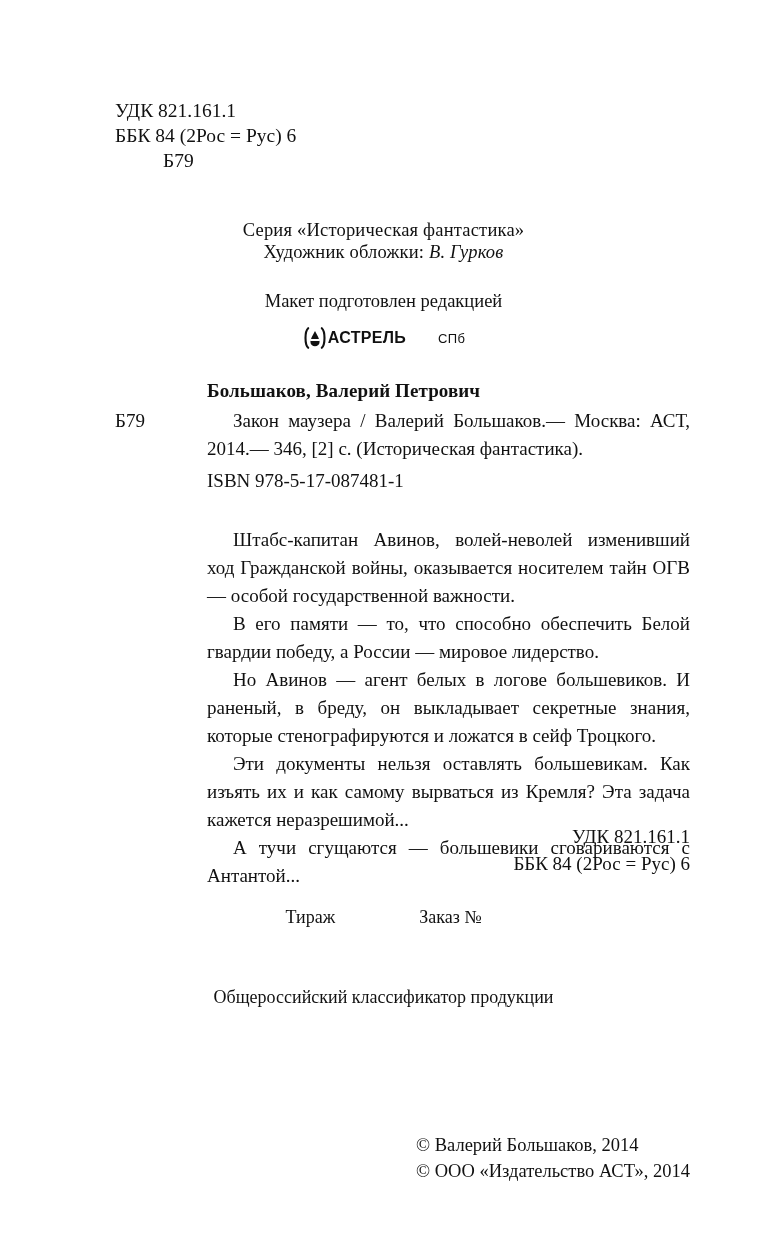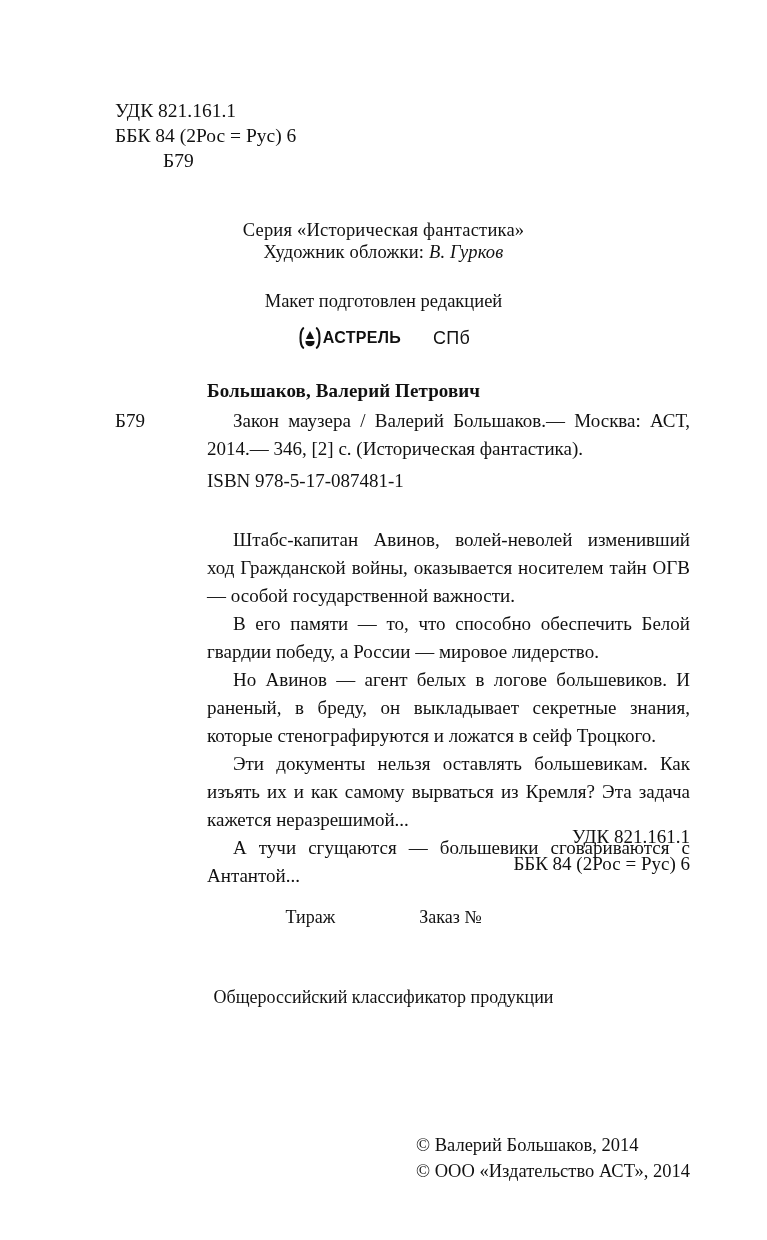--- a/index.html
+++ b/index.html
@@ -83,21 +83,21 @@
   .logo-astrel {
     font-family: "Liberation Sans", "DejaVu Sans", sans-serif;
     font-weight: bold;
     font-size: 16px;
     letter-spacing: 0.3px;
     line-height: 1;
   }
   .logo-spb {
     font-family: "Liberation Sans", "DejaVu Sans", sans-serif;
     font-weight: normal;
-    font-size: 18px;
+    font-size: 13px;
     letter-spacing: 0.3px;
     line-height: 1;
     margin-left: 32px;
   }
 
   
   .biblio {
     position: absolute;
     top: 377px;
     left: 115px;

